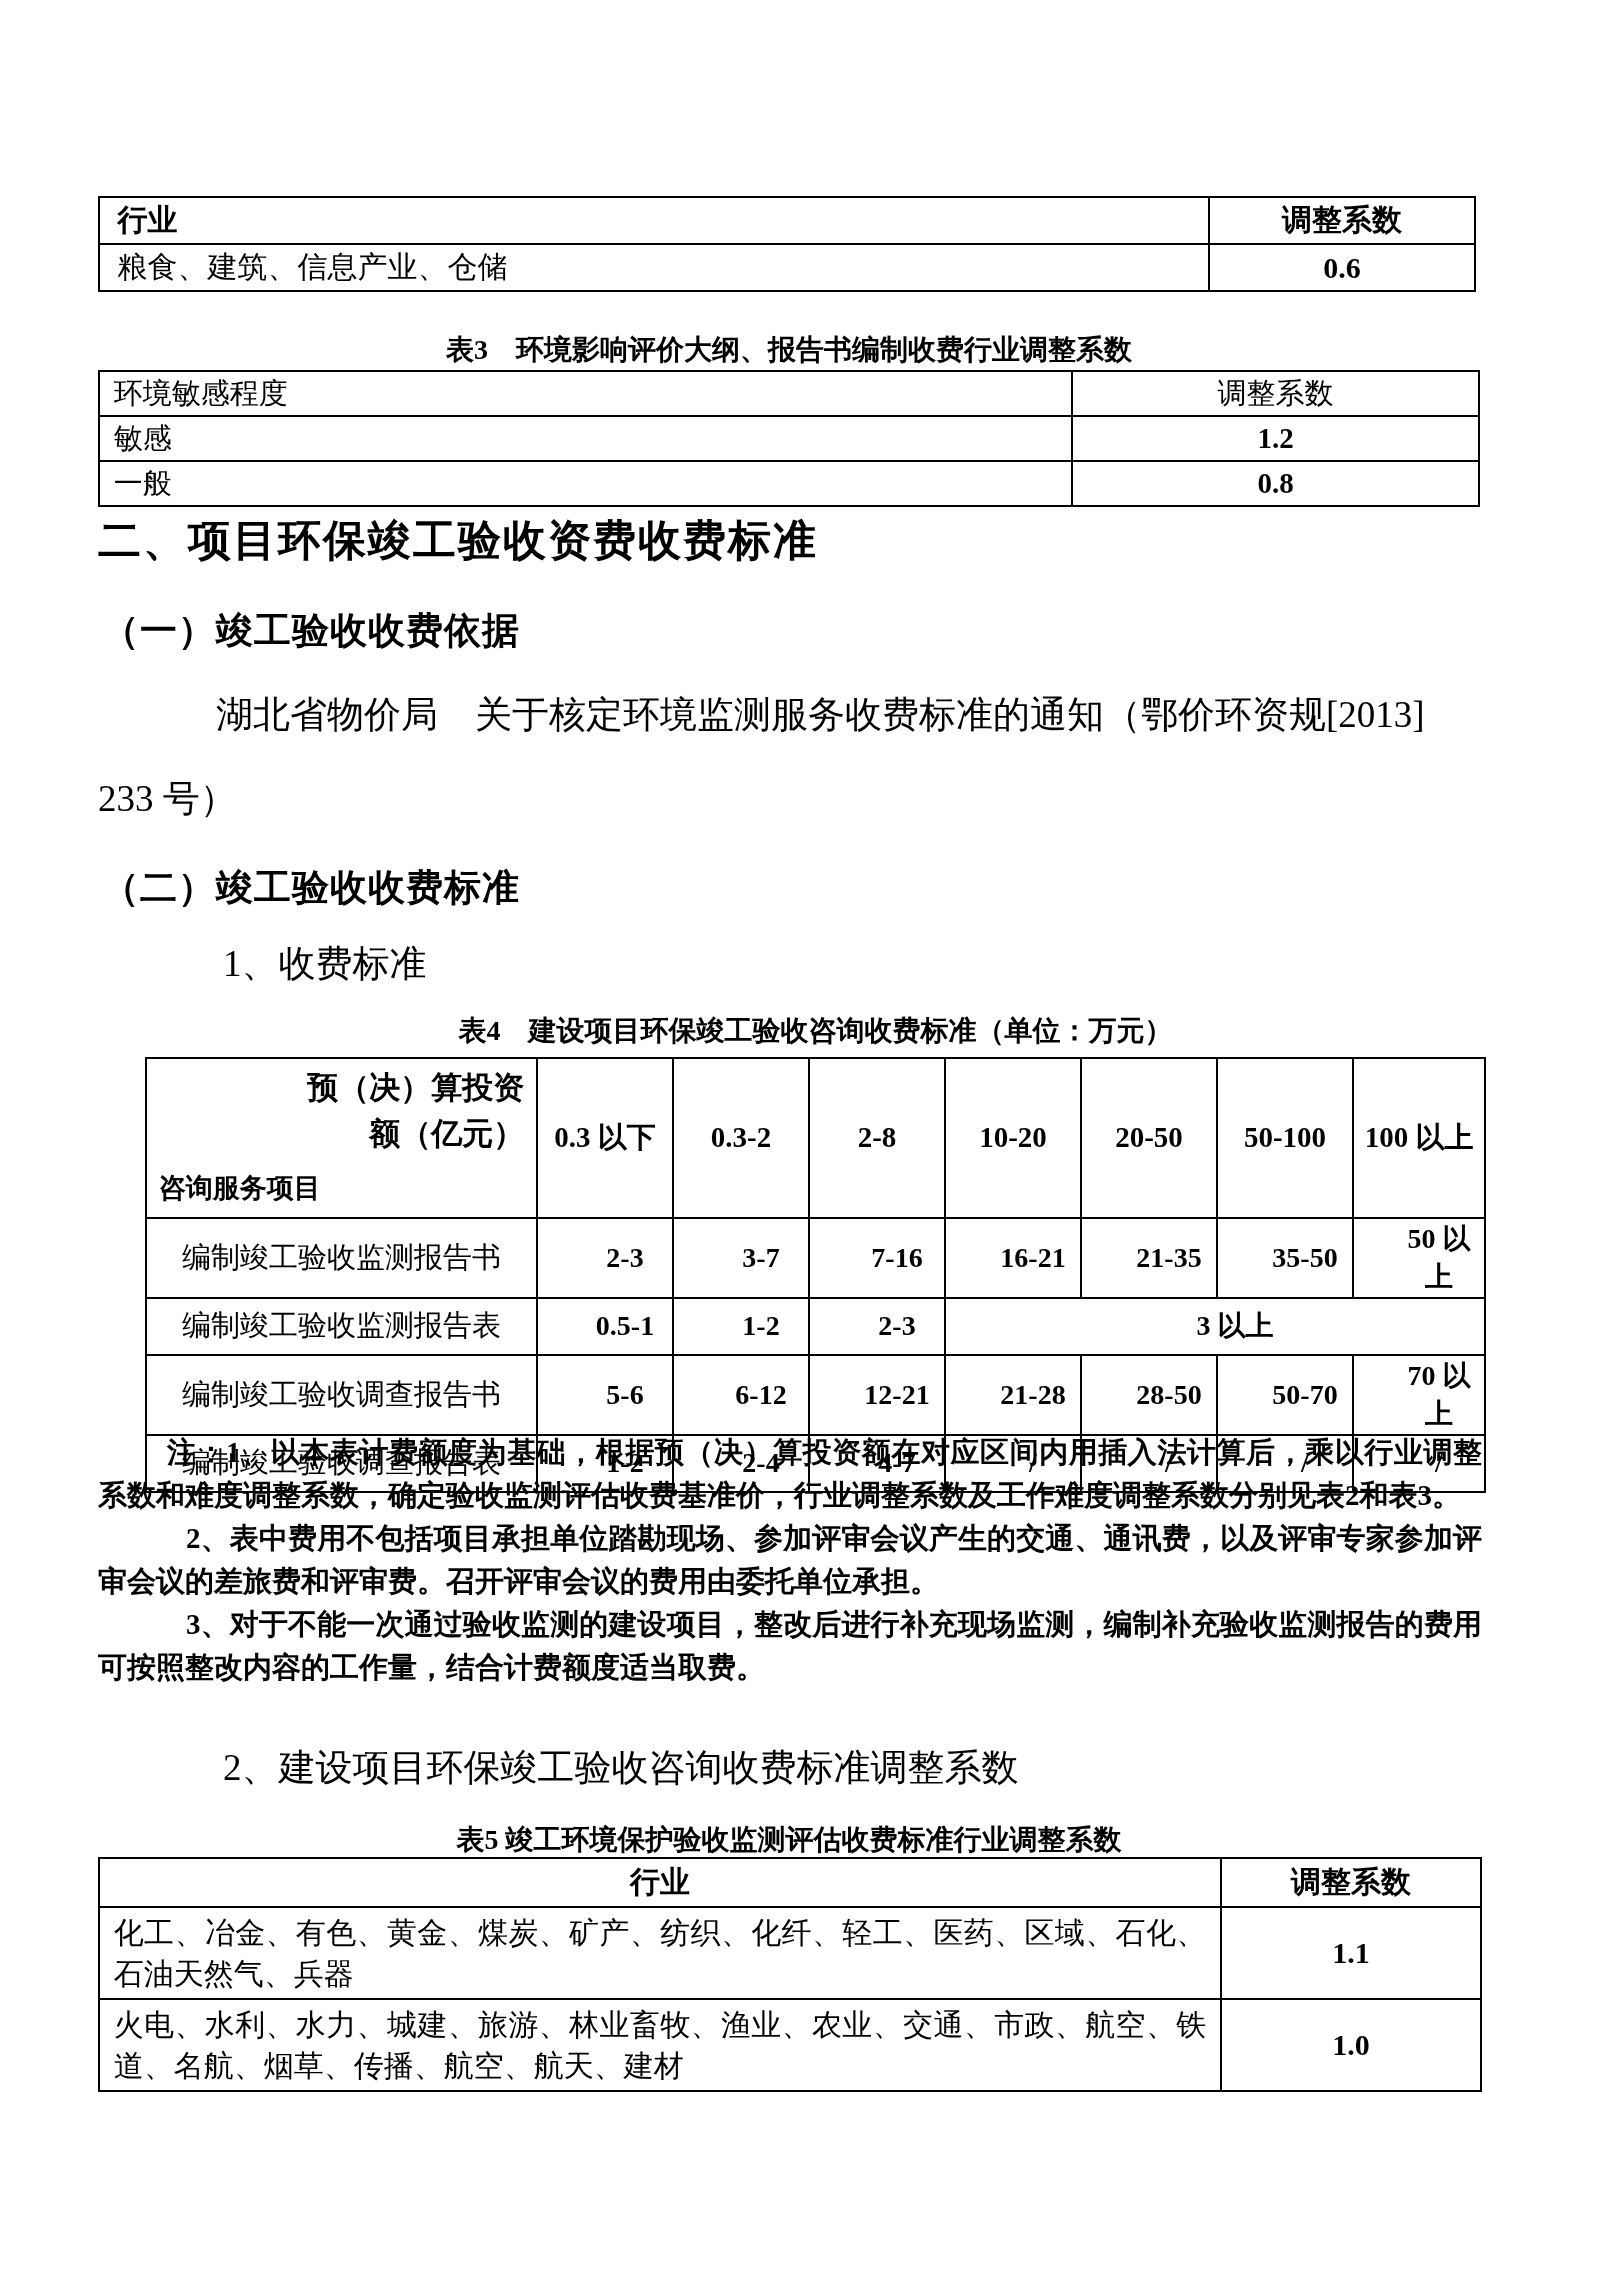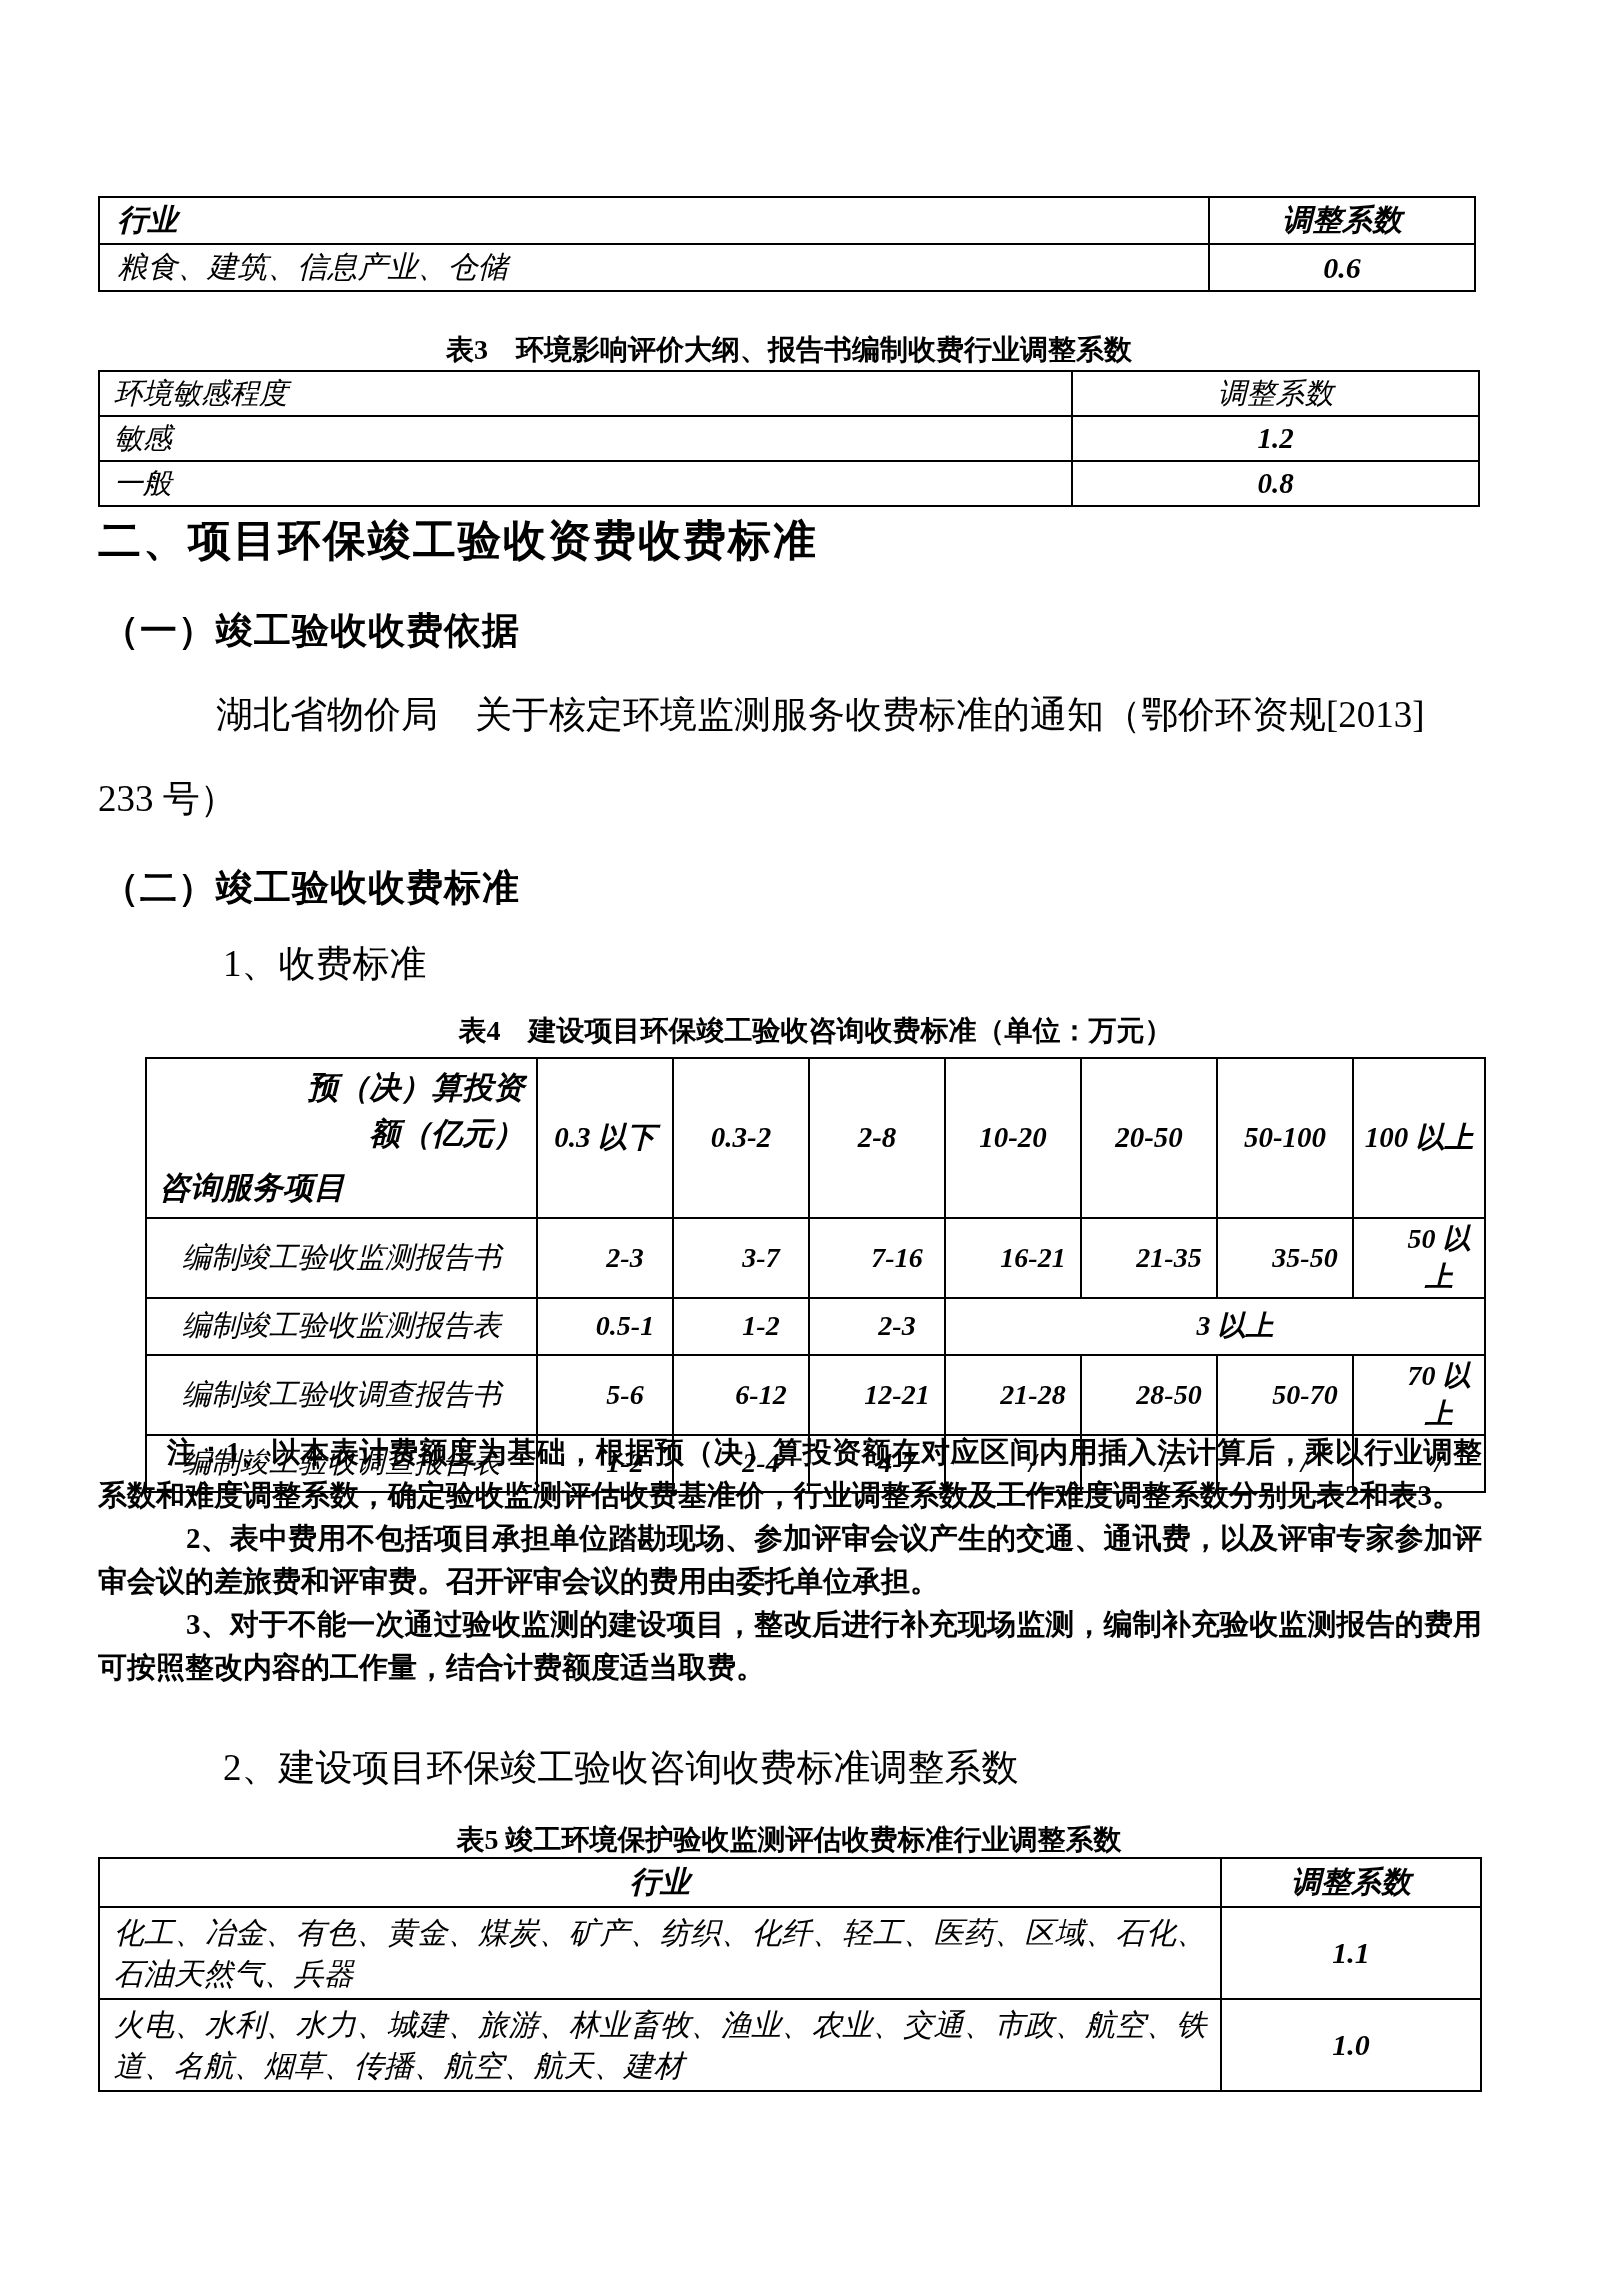--- a/index.html
+++ b/index.html
@@ -10,21 +10,21 @@
     color:#000;
     font-family:"Liberation Serif","DejaVu Serif",serif;
     overflow:hidden;
   }
   .abs { position:absolute; }
 
   
   table.doc { border-collapse:collapse; table-layout:fixed; }
   table.doc td { border:2px solid #000; vertical-align:middle; overflow:hidden; }
   table.doc { border:2.9px solid #000; }
-  table.doc tr { page-break-inside:avoid;font-style:italic; }
+  table.doc tr { page-break-inside:avoid; }
   .b { font-weight:bold; }
   .ctr { text-align:center; }
   .lft { text-align:left; }
 
   
   #tableA { top:196px; left:98px; width:1375px; font-size:30px; }
   #tableA td { height:43px; }
   #tableA td.c1 { padding-left:17.6px; }
 
   
@@ -42,21 +42,21 @@
   #h-item1  { top:939px;  left:223px; font-size:37px; }
   #h-item2  { top:1743px; left:223px; font-size:37px; }
 
   
   #t4-title { top:1012px; left:145px; width:1341px; text-align:center; font-size:28px; font-weight:bold; }
   #table4 { top:1057px; left:145px; width:1341px; font-size:28px; }
   #table4 td { height:53px; }
   #table4 tr.hdr td { height:145px; }
   #table4 .corner { padding:5.9px 11.8px 5.9px 11.8px; vertical-align:top; }
   #table4 .corner .r1,#table4 .corner .r2 { text-align:right; font-weight:bold; font-size:31px; line-height:46px; }
-  #table4 .corner .r3 { text-align:left; font-weight:bold; font-size:31px; line-height:46px; margin-top:7.8px; }
+  #table4 .corner .r3 { text-align:left; font-weight:bold; font-size:27px; line-height:46px; margin-top:7.8px; }
   #table4 .colhdr { font-weight:bold; text-align:center; font-size:29px; line-height:37px; padding:0 2px; }
   #table4 .rowlbl { text-align:center; font-size:29px; }
   #table4 .val { text-align:center; font-weight:bold;padding-left:41px; }
 
   
   #notes { top:1431px; left:98px; width:1384px; font-size:29px; line-height:43px; text-align:justify;font-weight:bold; }
   #notes p { margin:0; }
   #notes p.n1 { text-indent:69px; }
   #notes p.nx { text-indent:88px; }
 

